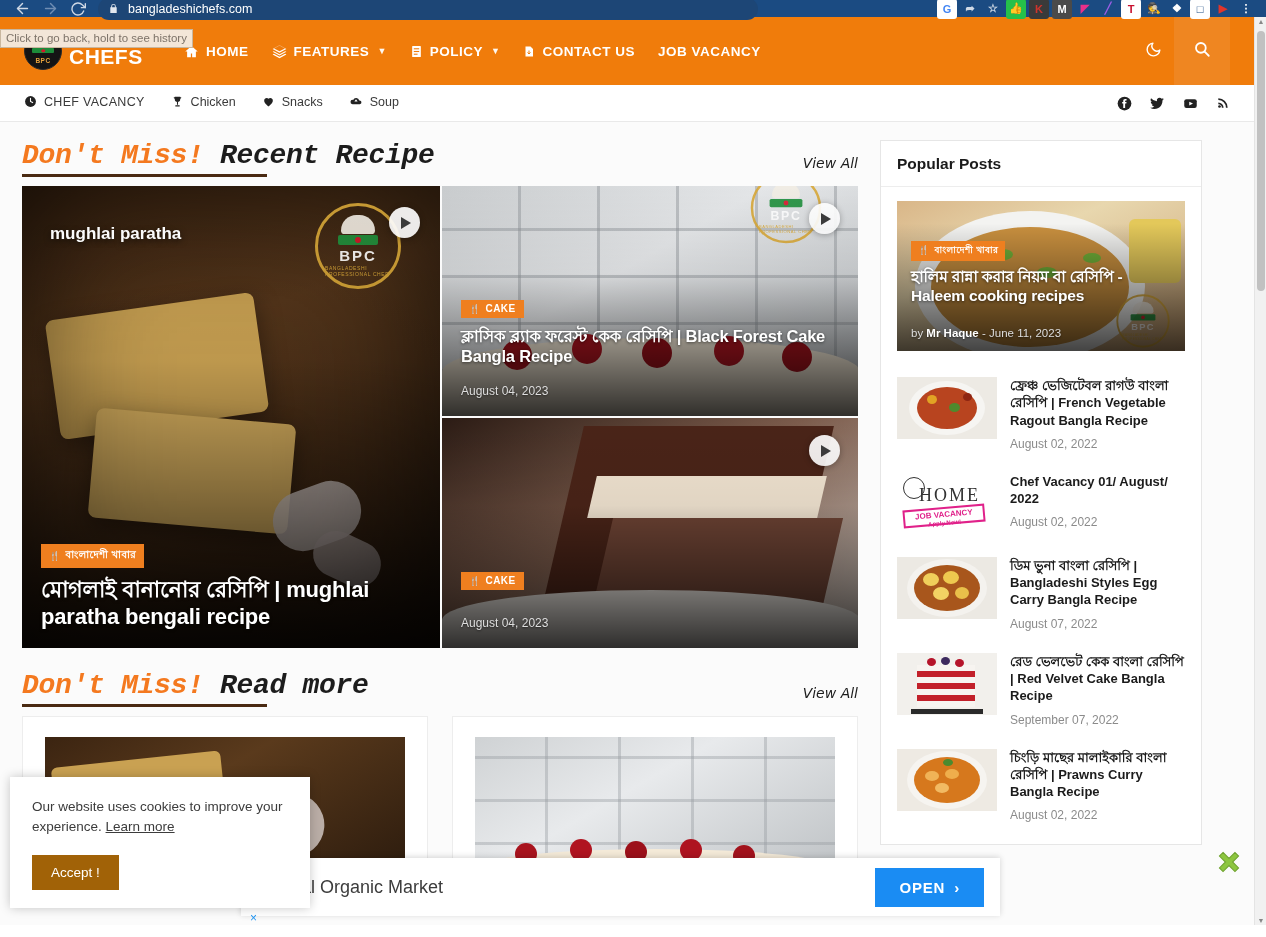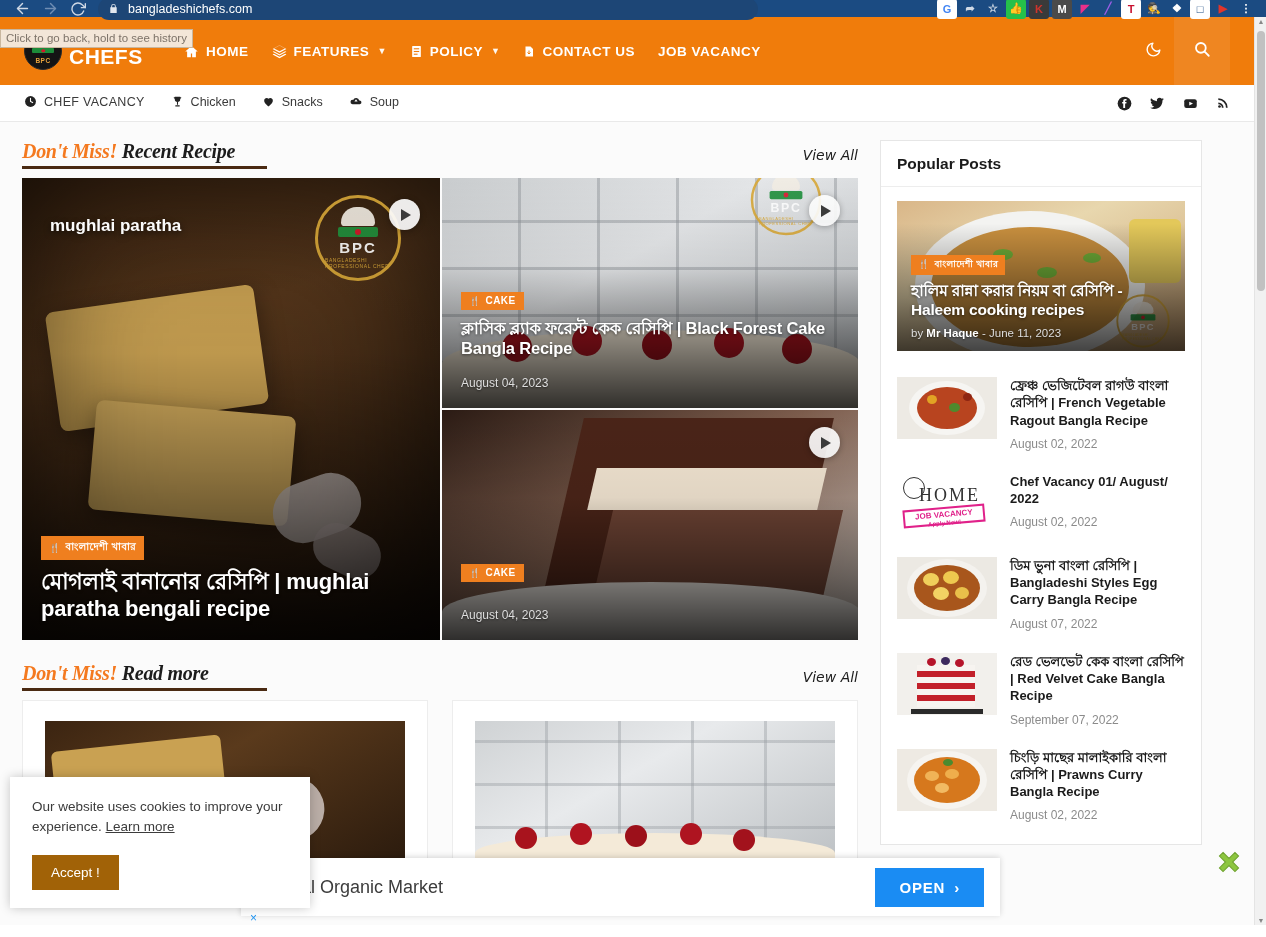--- a/index.html
+++ b/index.html
@@ -136,22 +136,22 @@
 
   .section-head {
     display: flex; align-items: flex-end; justify-content: space-between;
     padding-bottom: 6px; position: relative; margin-bottom: 9px;
   }
   .section-head::after {
     content: ''; position: absolute; left: 0; bottom: 0; width: 245px; height: 3px;
     background: #4a2a12;
   }
   .sec-title {
-    font-family: Liberation Serif, serif;
-    font-size: 20px; font-style: italic; font-weight: 700;
+    font-family: Liberation Mono, monospace;
+    font-size: 28px; font-style: italic; font-weight: 700;
     color: #1c1c1c; letter-spacing: -.3px;
   }
   .sec-title .hl { color: #f4791f; }
   .view-all {
     font-family: "DejaVu Sans", sans-serif;
     font-size: 14px; font-style: italic; color: #1c1c1c; cursor: pointer;
   }
 
   
   #featured-grid { display: flex; gap: 2px; height: 462px; }
@@ -247,21 +247,21 @@
     background: linear-gradient(155deg,#d9b688 0%,#e8d7ae 35%,#c9a071 100%);
     cursor: pointer;
   }
   .pp-feature .overlay {
     position:absolute; inset:0;
     background: linear-gradient(to top, rgba(0,0,0,.72) 0%, rgba(0,0,0,.34) 45%, rgba(0,0,0,0) 85%);
   }
   .pp-feature .body { position:absolute; left:0; right:0; bottom:0; padding: 10px 14px 12px 14px; }
   .pp-feature .badge { margin-bottom: 6px; font-size: 9px; padding: 2px 7px 3px 7px; }
   .pp-feature .card-title { font-size: 15.5px; line-height: 1.24; }
-  .pp-feature .card-meta { font-size: 11.5px; margin-top: 8px; }
+  .pp-feature .card-meta { font-size: 11.5px; margin-top: 22px; }
 
   .pp-item {
     display: flex; gap: 13px; padding: 10px 0 12px 0; cursor: pointer;
   }
   .pp-thumb { width: 100px; height: 62px; flex: 0 0 100px; overflow: hidden; position: relative; }
   .pp-txt { flex: 1; min-width: 0; }
   .pp-title {
     font-size: 13px; font-weight: 800; color: #1b1b1b; line-height: 1.33;
   }
   .pp-date { font-size: 12px; color: #8b8b8b; margin-top: 8px; }

